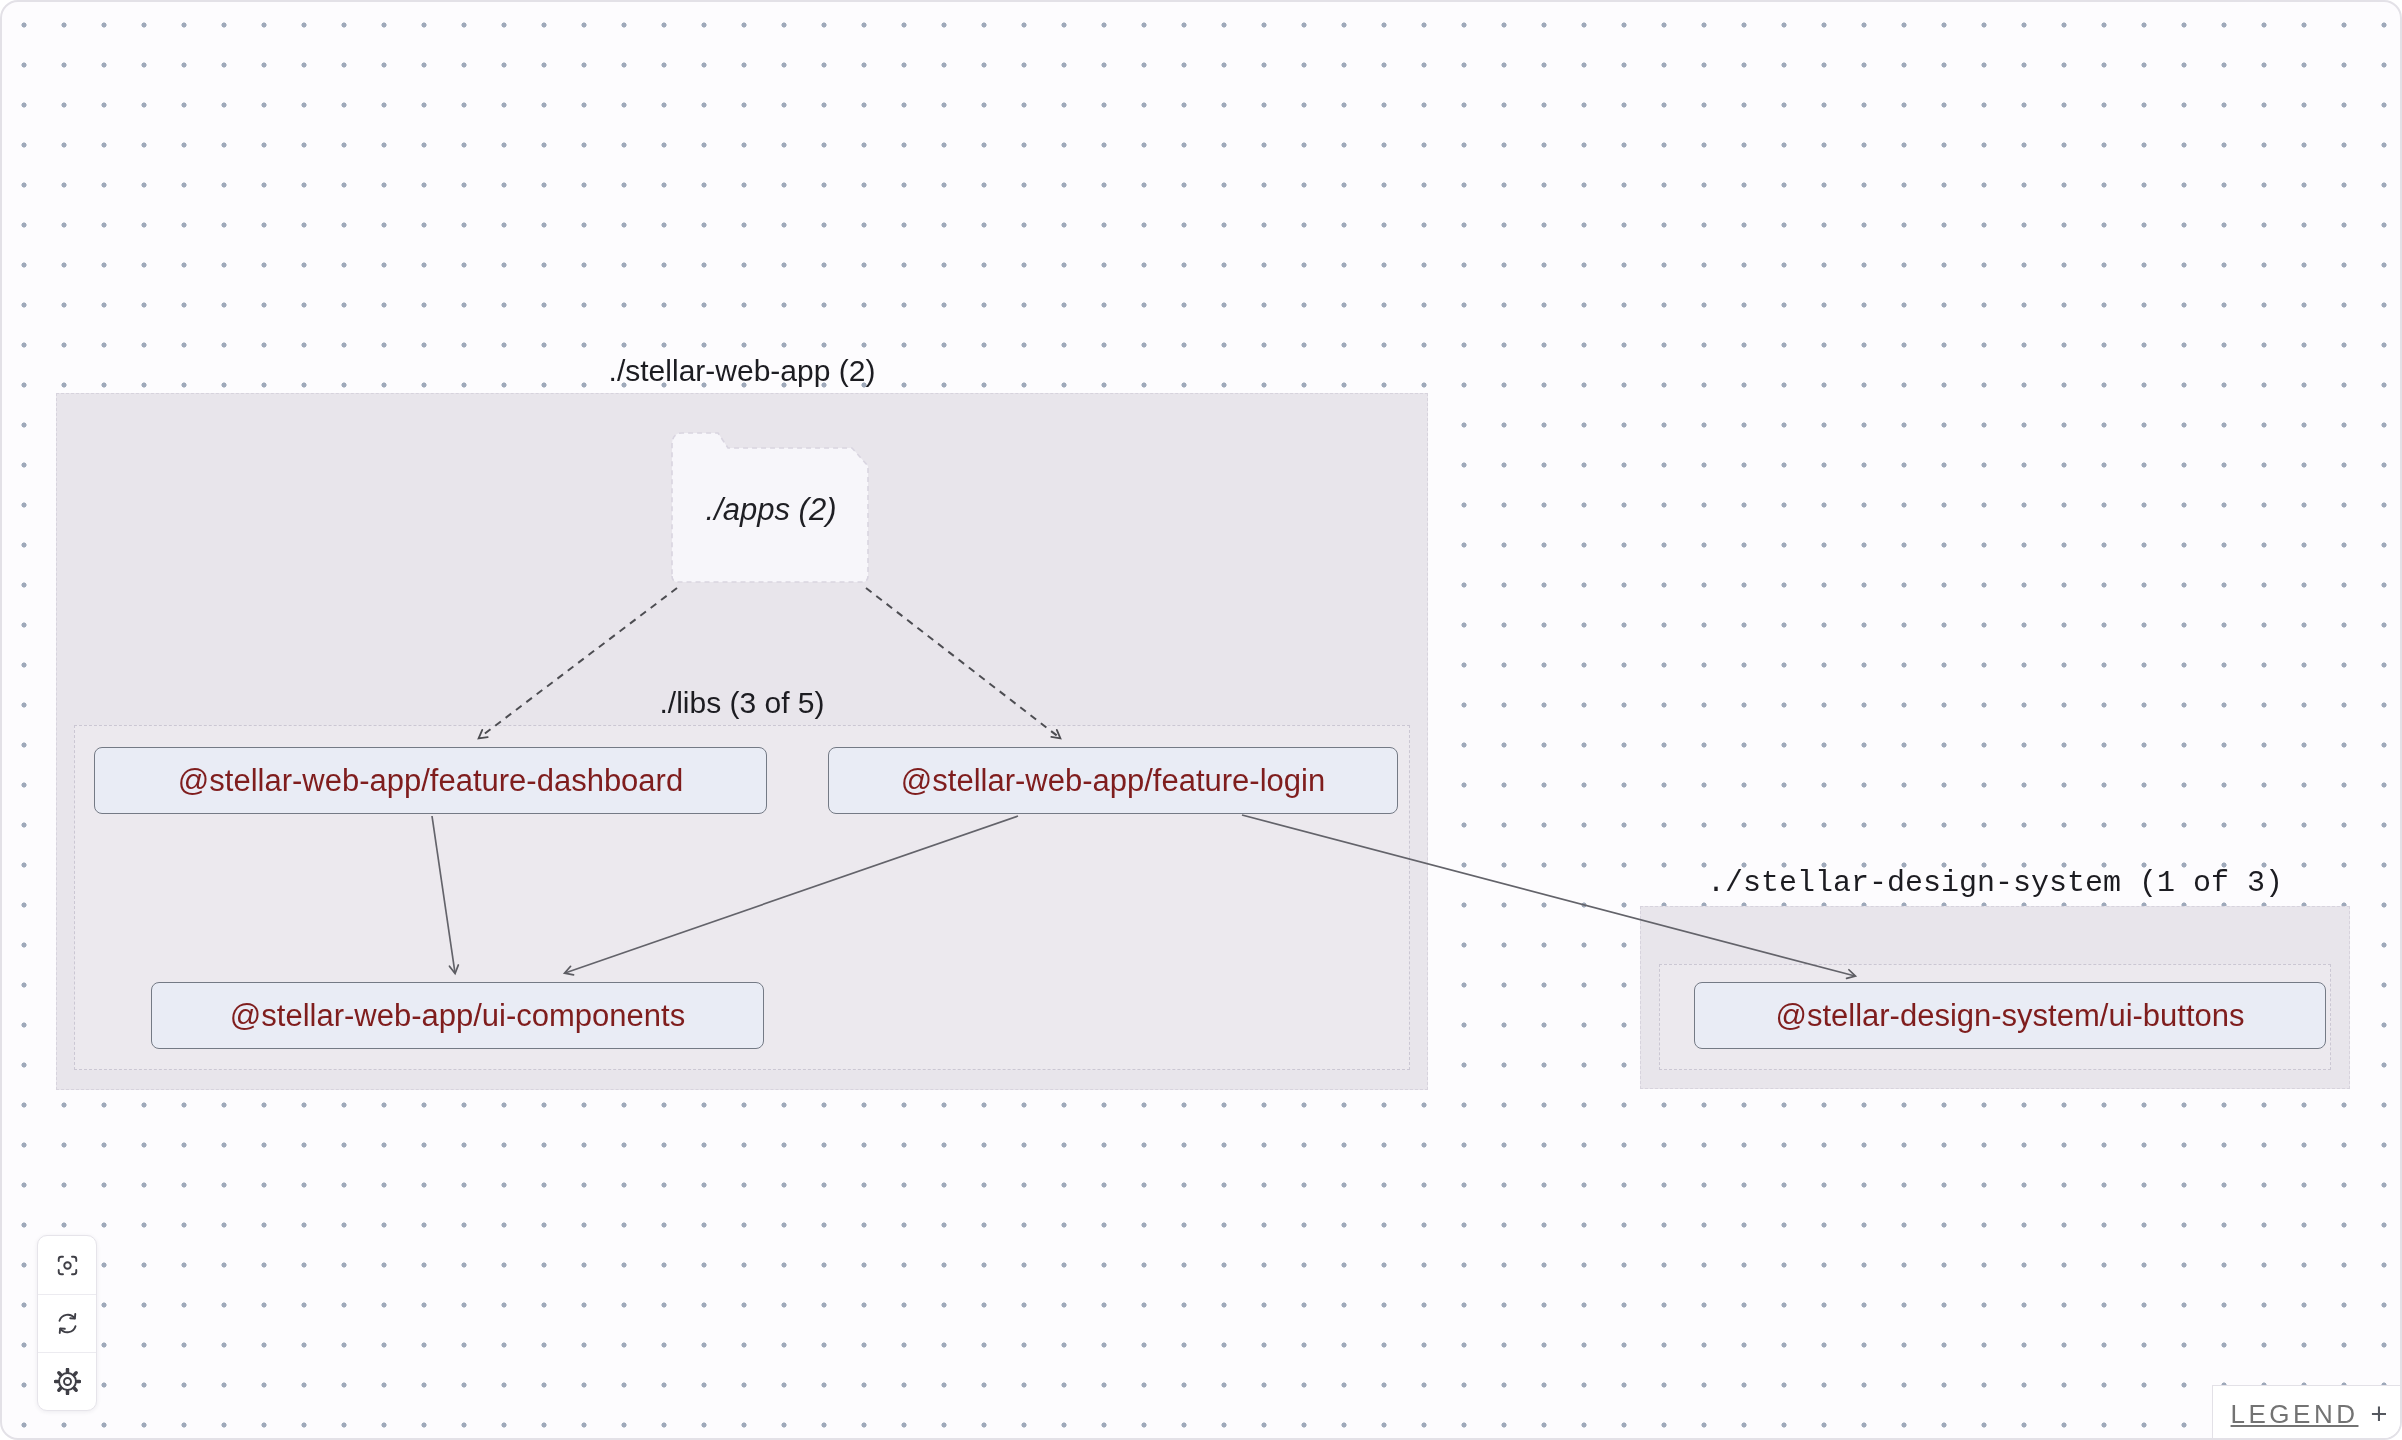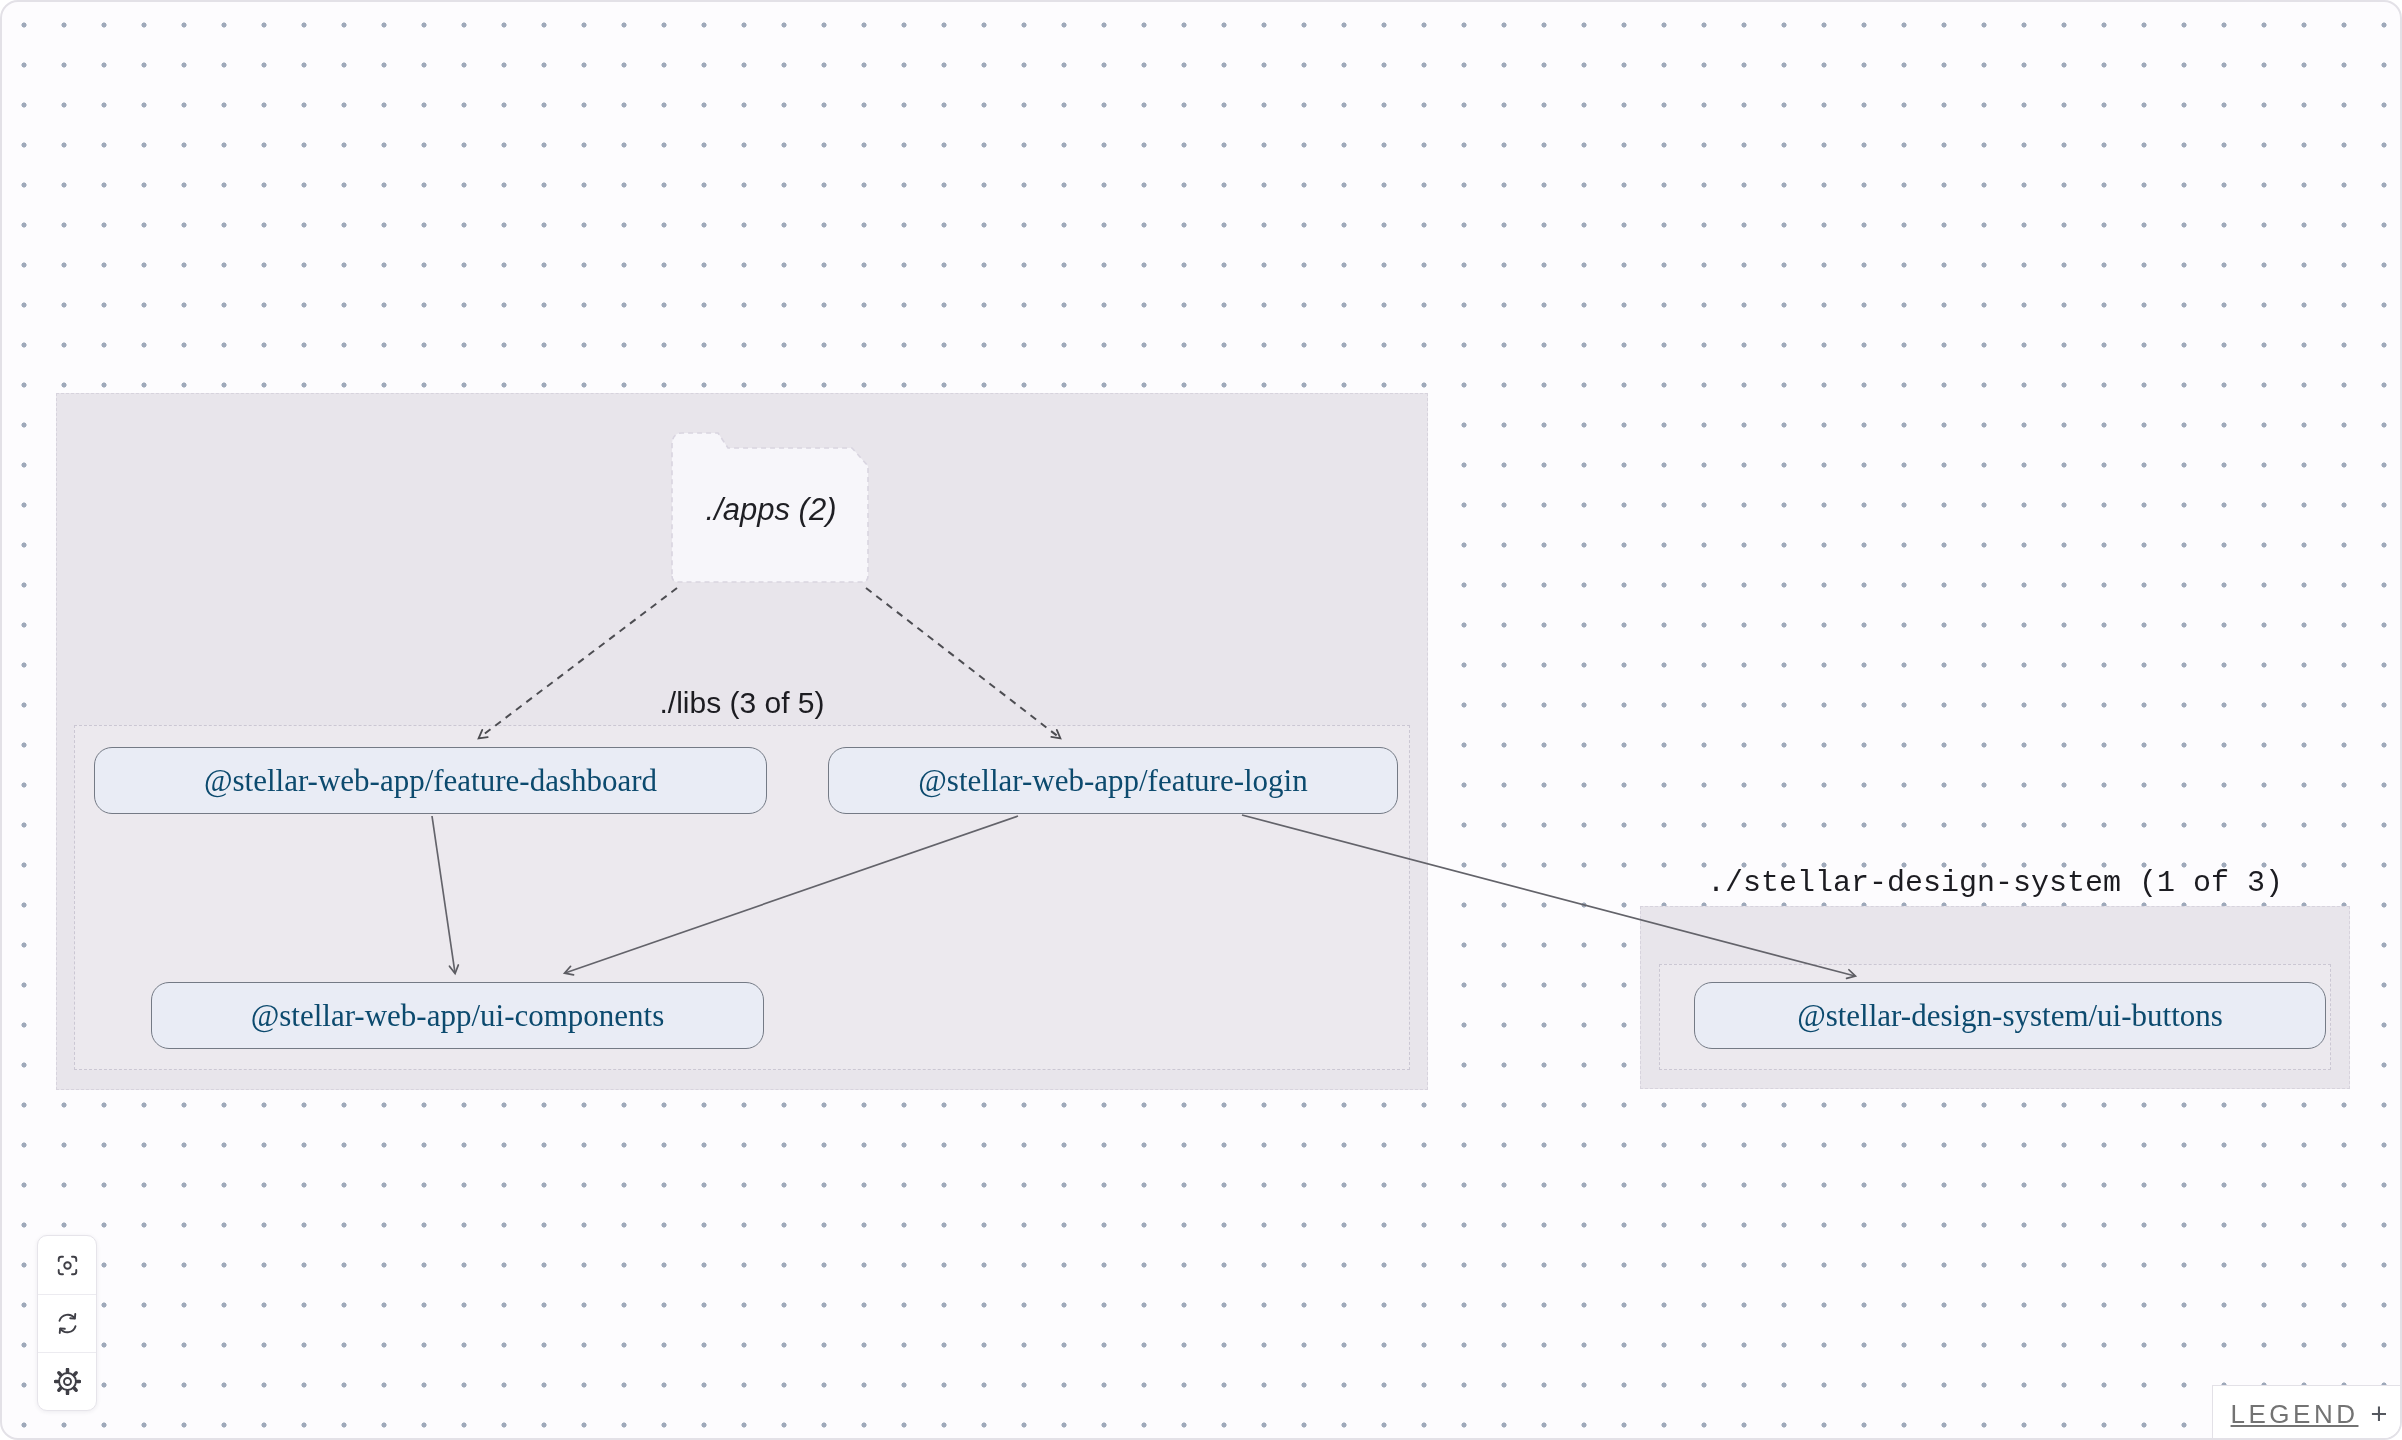--- a/index.html
+++ b/index.html
@@ -22,22 +22,22 @@
     position:absolute; background:rgba(255,255,255,0.18);
     border:1.5px dashed #cbc7d3;
   }
   .group-label {
     position:absolute; text-align:center; font-size:30px; line-height:38px;
     color:#1c1c21; white-space:nowrap; z-index:4;
   }
 
   .node {
     position:absolute; display:flex; align-items:center; justify-content:center;
-    background:#e9ecf5; border:1.6px solid #747a85; border-radius:18px;
-    font-size:31px; color:#0c4a6e; white-space:nowrap; z-index:6; cursor:pointer;font-family:Liberation Serif, serif;
+    background:#e9ecf5; border:1.6px solid #747a85; border-radius:8px;
+    font-size:31px; color:#7f1d1d; white-space:nowrap; z-index:6; cursor:pointer;
   }
 
   .folder-wrap { position:absolute; left:664px; top:428px; width:210px; height:160px; z-index:3; cursor:pointer; }
   .folder-label {
     position:absolute; left:0; top:62px; width:100%; text-align:center;
     font-size:31px; color:#1f1f24; white-space:nowrap;font-style:italic;
   }
 
   #edge-svg { position:absolute; left:0; top:0; width:2402px; height:1440px; z-index:5; pointer-events:none; }
 
@@ -60,20 +60,21 @@
     display:flex; align-items:center; justify-content:center; gap:12px; cursor:pointer;
   }
   .legend-text { font-size:26px; letter-spacing:3.5px; color:#737373;text-decoration:underline; }
   .legend-plus { font-size:29px; font-weight:400; color:#55585f; line-height:1; }
 </style>
 </head>
 <body>
 
 <div class="canvas">
 
+  <div class="group-label" style="left:54px; top:350px; width:1372px;">./stellar-web-app (2)</div>
   <div class="group" style="left:54px; top:391px; width:1372px; height:697px;"></div>
 
   <div class="folder-wrap">
     <svg width="210" height="160" viewBox="0 0 210 160">
       <path d="M6,146 Q6,152 12,152 L196,152 Q202,152 202,146 L202,36 L186,18 L62,18 L52,3 L16,3 Q6,3 6,15 Z" fill="#f7f6fa" stroke="#d9d5e0" stroke-width="1.6" stroke-dasharray="5 4"></path>
     </svg>
     <div class="folder-label">./apps (2)</div>
   </div>
 
   <div class="group-label" style="left:72px; top:682px; width:1336px;">./libs (3 of 5)</div>

